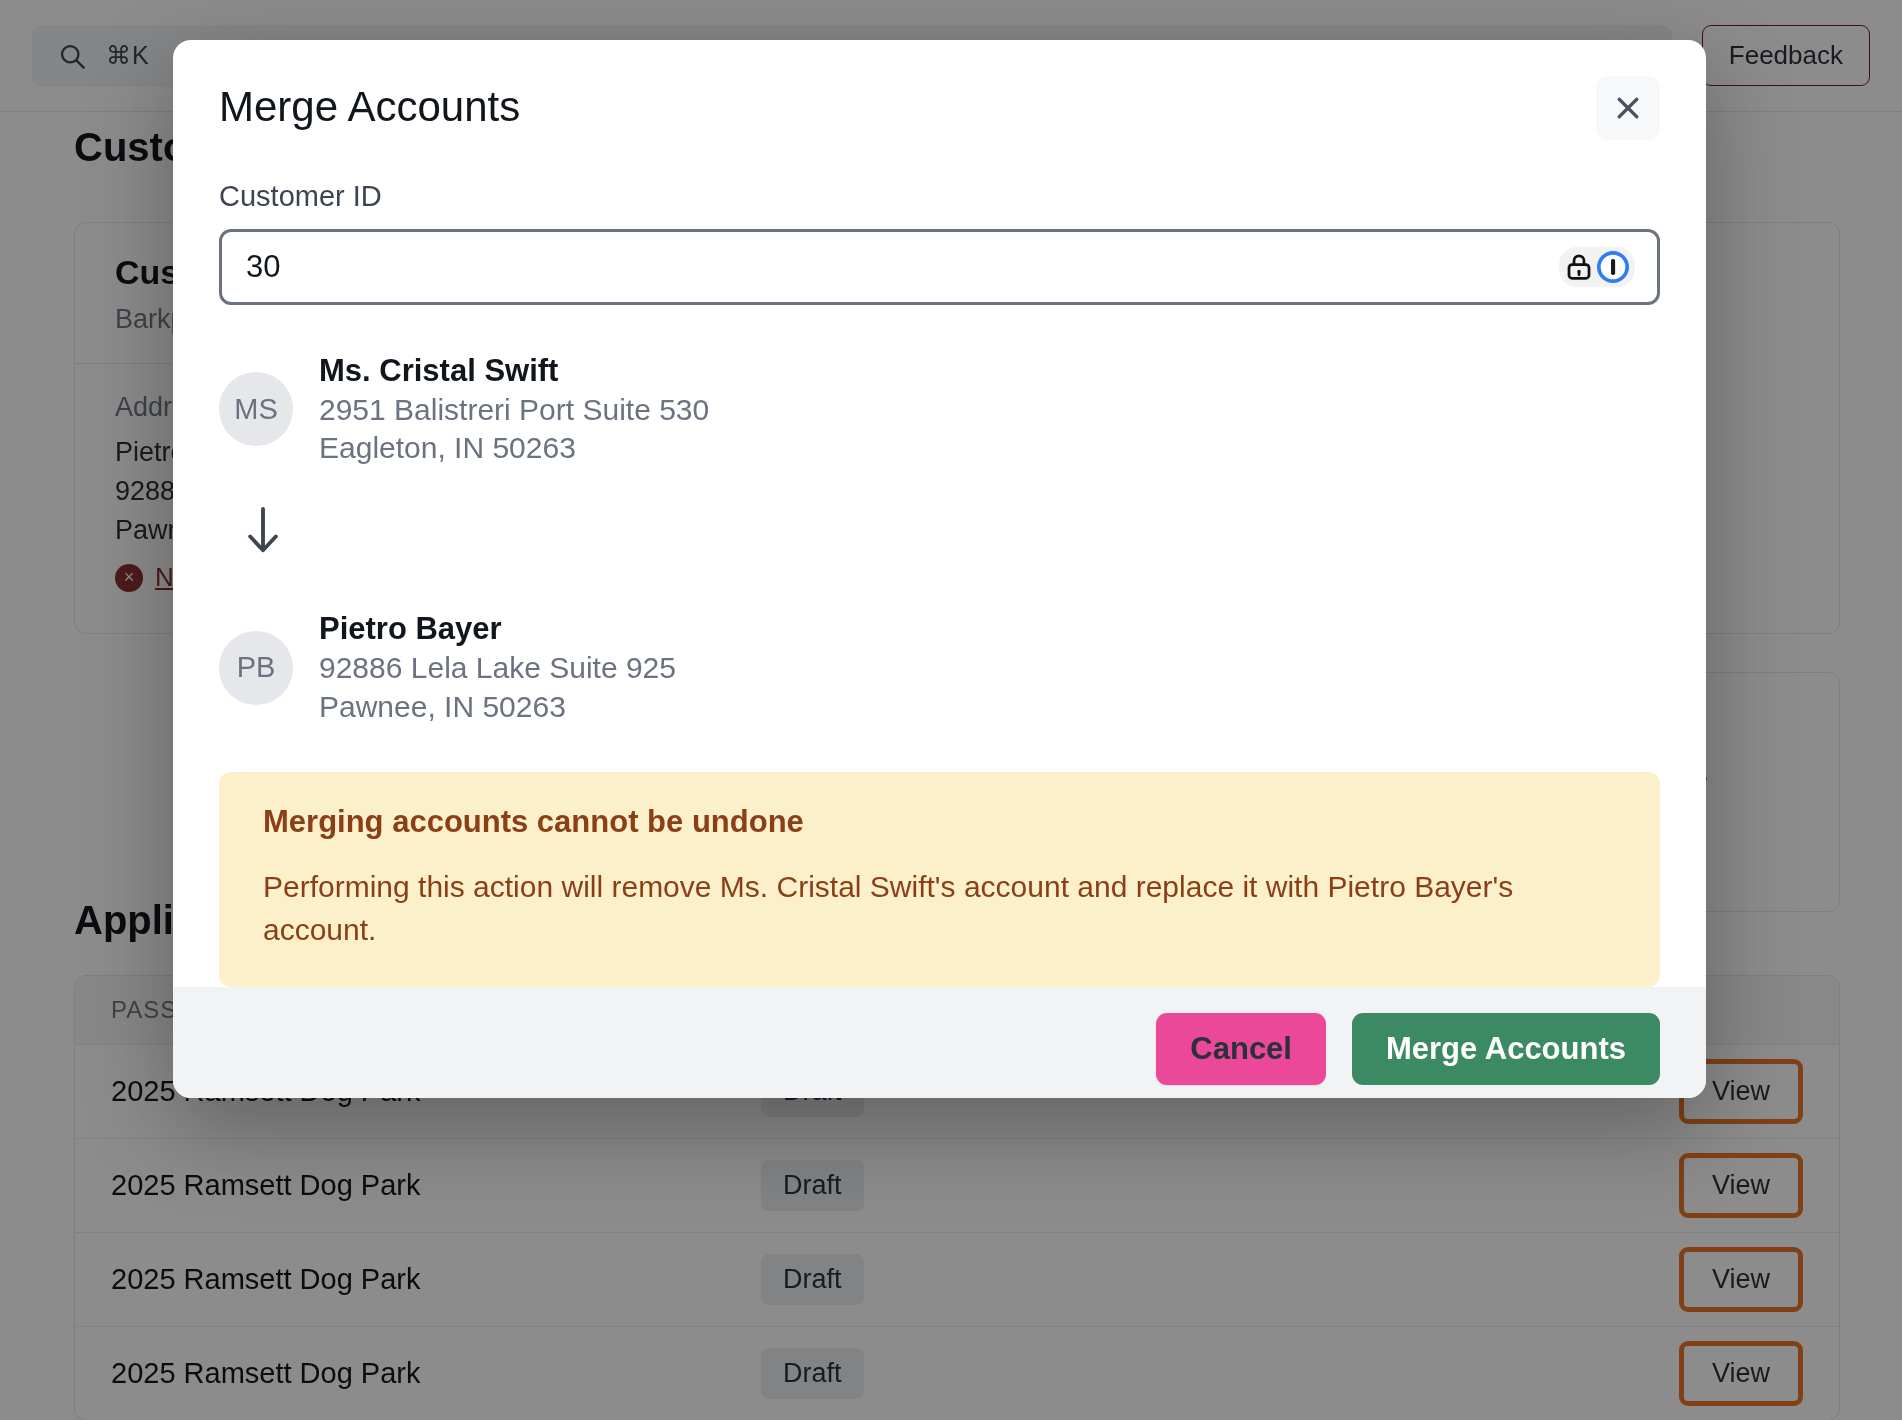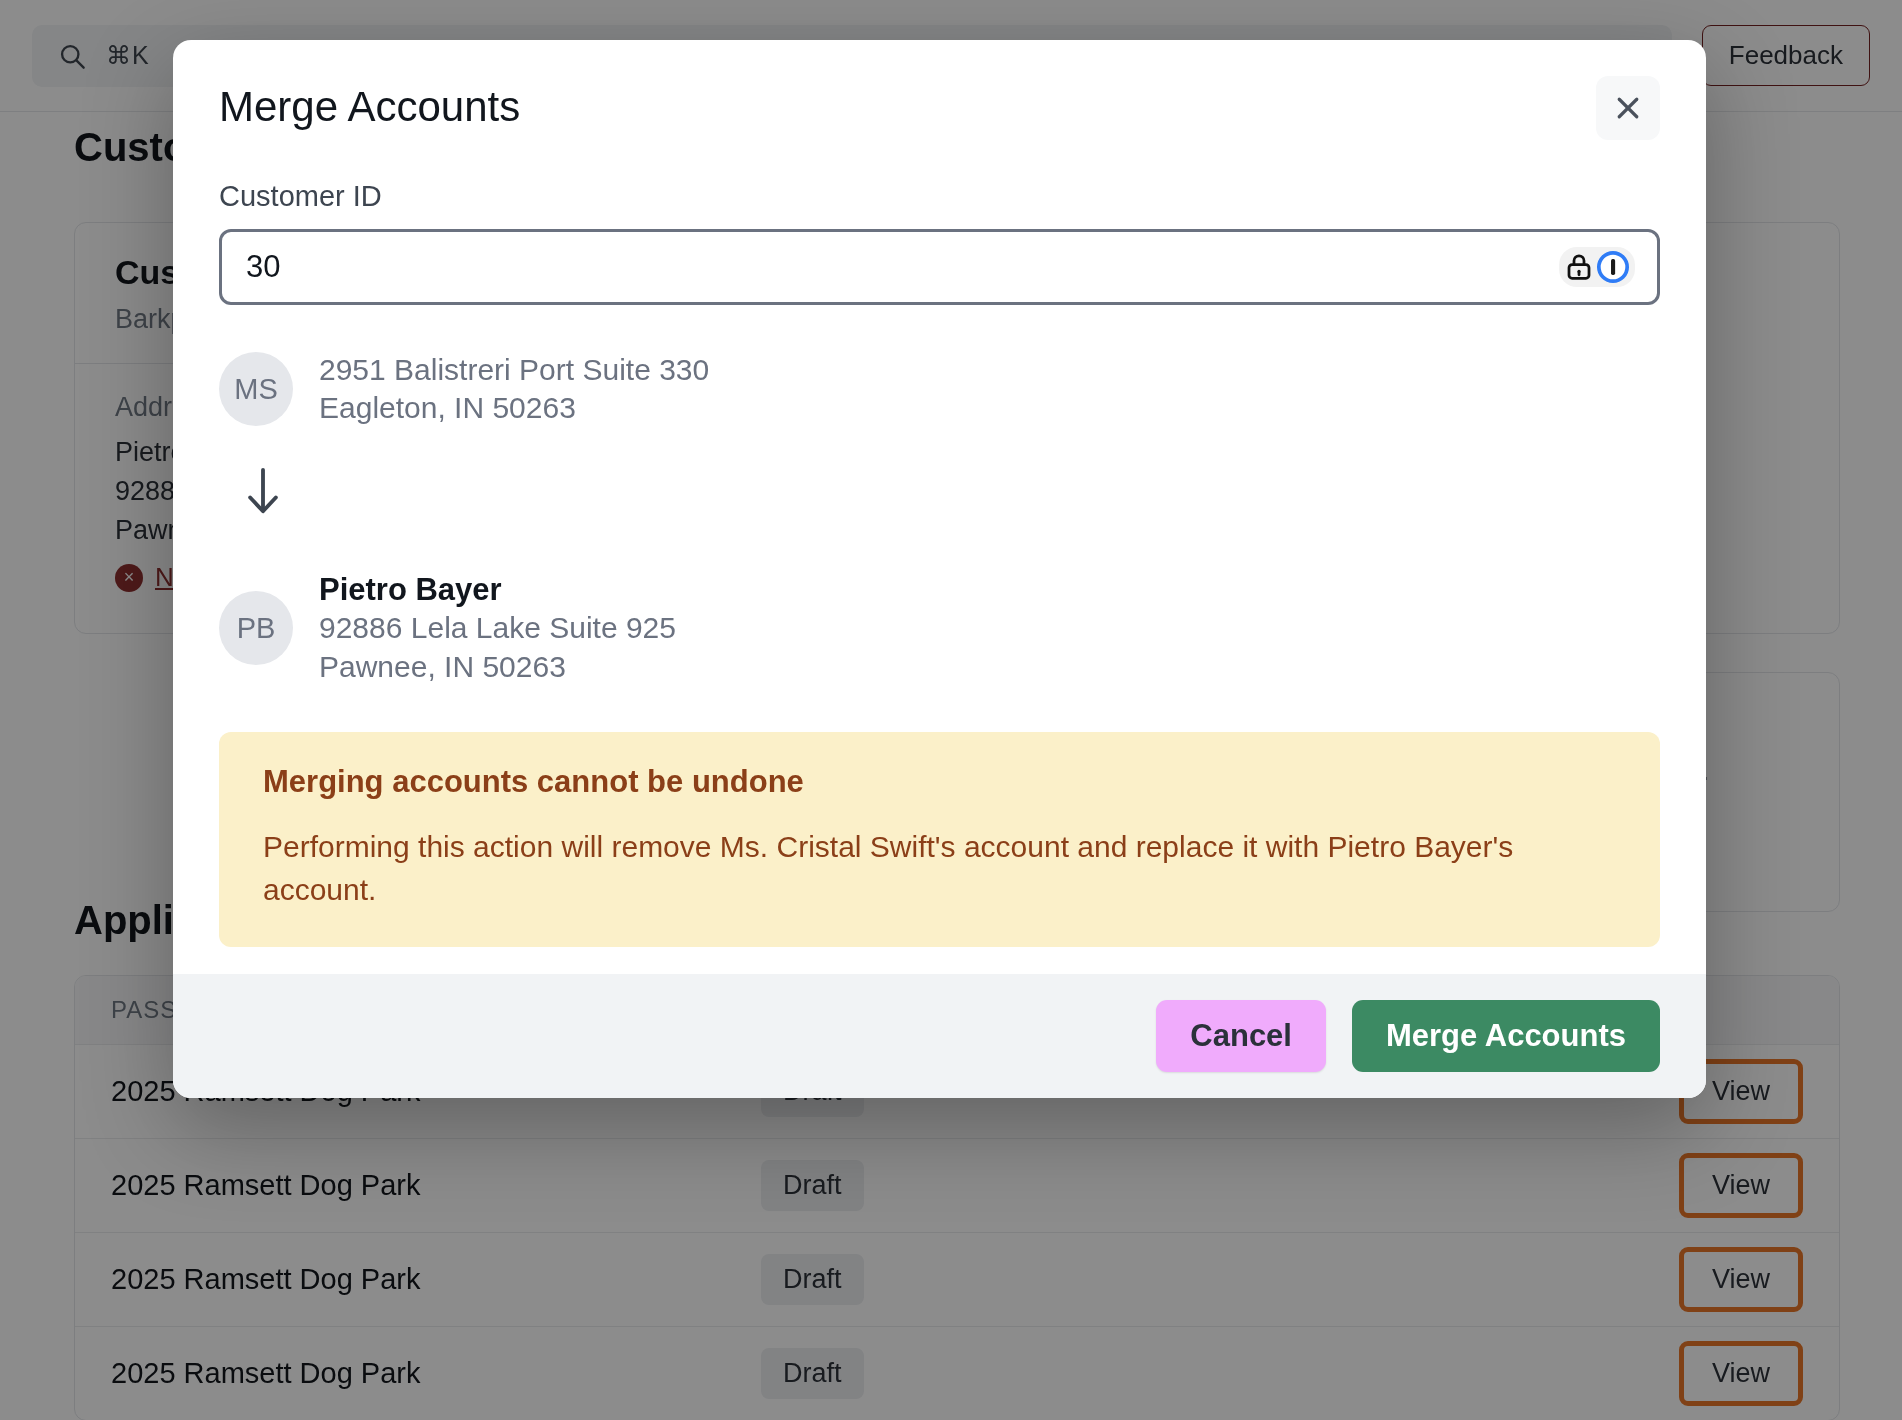--- a/index.html
+++ b/index.html
@@ -186,21 +186,21 @@
   .alert-p:last-child { margin-bottom: 0; }
 
   .modal-foot {
     flex: 0 0 auto;
     background: #f1f3f5;
     padding: 30px 46px;
     display: flex; justify-content: flex-end; align-items: center; gap: 26px;
     height: 124px;
   }
   .btn-cancel {
-    background: #f0abfc; border: none; border-radius: 11px;
+    background: #ec4899; border: none; border-radius: 11px;
     padding: 18px 34px; font-size: 31px; color: #2b313a; cursor: pointer;
     font-family: "Liberation Sans", sans-serif; font-weight: bold;
     box-shadow: 0 1px 2px rgba(0,0,0,0.10);
   }
   .btn-merge {
     background: #3c8a63; border: none; border-radius: 11px;
     padding: 18px 34px; font-size: 31px; color: #ffffff; cursor: pointer;
     font-family: "Liberation Sans", sans-serif; font-weight: bold;
   }
 </style>
@@ -314,21 +314,22 @@
           <svg class="op-ico" viewBox="0 0 24 24">
             <circle cx="12" cy="12" r="10" fill="#ffffff" stroke="#2f7cf6" stroke-width="2.6"></circle>
             <rect x="10.6" y="6.4" width="2.9" height="11.2" rx="1.2" fill="#1a1a1a"></rect>
           </svg>
         </span>
       </div>
 
       <div class="acct">
         <div class="avatar">MS</div>
         <div>
-          <div class="ad">2951 Balistreri Port Suite 330</div>
+          <div class="nm">Ms. Cristal Swift</div>
+          <div class="ad">2951 Balistreri Port Suite 530</div>
           <div class="ad">Eagleton, IN 50263</div>
         </div>
       </div>
 
       <div class="arrow-row">
         <svg width="44" height="56" viewBox="0 0 24 30" fill="none" stroke="#3d4550" stroke-width="2.1" stroke-linecap="round" stroke-linejoin="round">
           <line x1="12" y1="3" x2="12" y2="25"></line>
           <polyline points="5,18 12,25.5 19,18"></polyline>
         </svg>
       </div>

